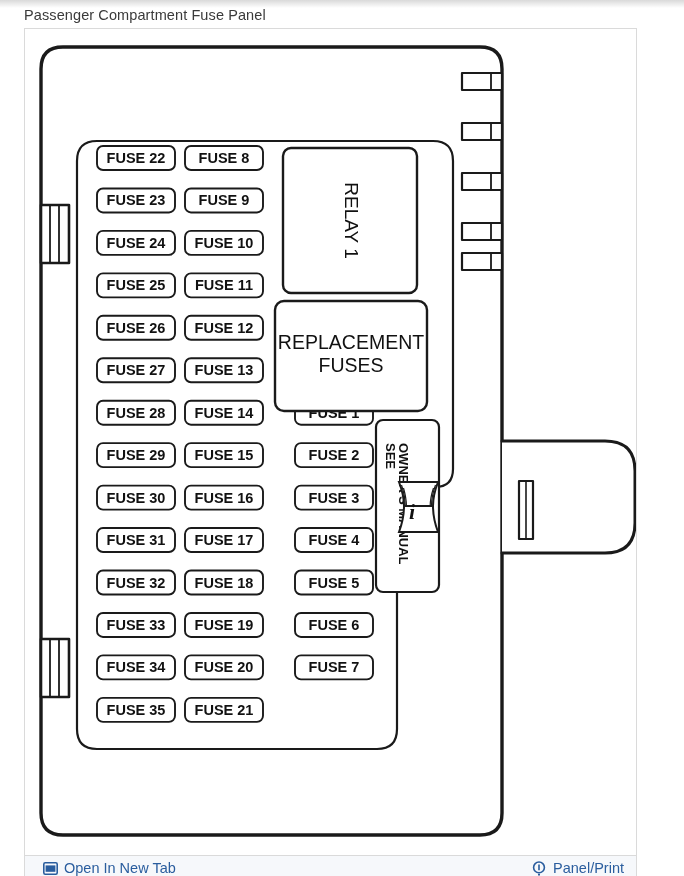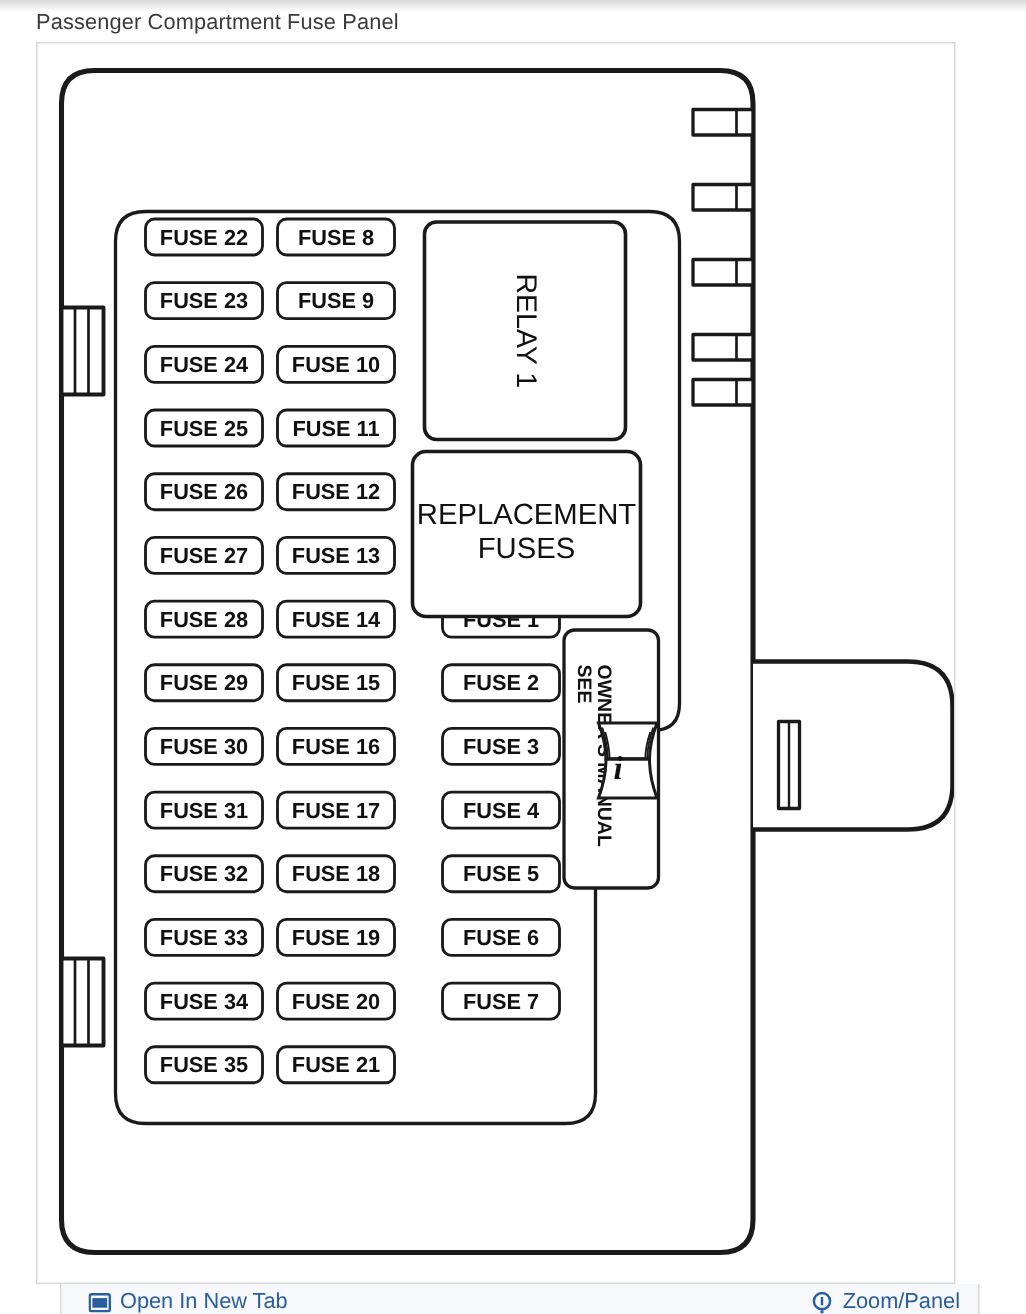--- a/index.html
+++ b/index.html
@@ -52,21 +52,20 @@
   }
 
   
   .action-bar {
     position: absolute;
     left: 24px; top: 856px;
     width: 613px; height: 20px;
     border-left: 1px solid #dadada;
     border-right: 1px solid #dadada;
     background: #f6f8fb;
-    margin-left: 16px;
   }
   .action-link {
     position: absolute;
     top: 4px;
     font-size: 14.5px;
     color: #2a5d9e;
     white-space: nowrap;
     display: flex;
     align-items: center;
     gap: 6px;
@@ -364,17 +363,17 @@
     </div>
 
     <div class="action-link action-right">
       <span class="ico">
         <svg width="15" height="15" viewBox="0 0 15 15" xmlns="http://www.w3.org/2000/svg">
           <circle cx="7" cy="6.4" r="5.4" fill="none" stroke="#2a5d9e" stroke-width="1.6"></circle>
           <line x1="7" y1="3.6" x2="7" y2="9.2" stroke="#2a5d9e" stroke-width="1.6"></line>
           <line x1="6" y1="13.6" x2="8" y2="13.6" stroke="#2a5d9e" stroke-width="1.8"></line>
         </svg>
       </span>
-      <span>Zoom/Panel</span>
+      <span>Panel/Print</span>
     </div>
   </div>
 
 </div>
 
 </body></html>

